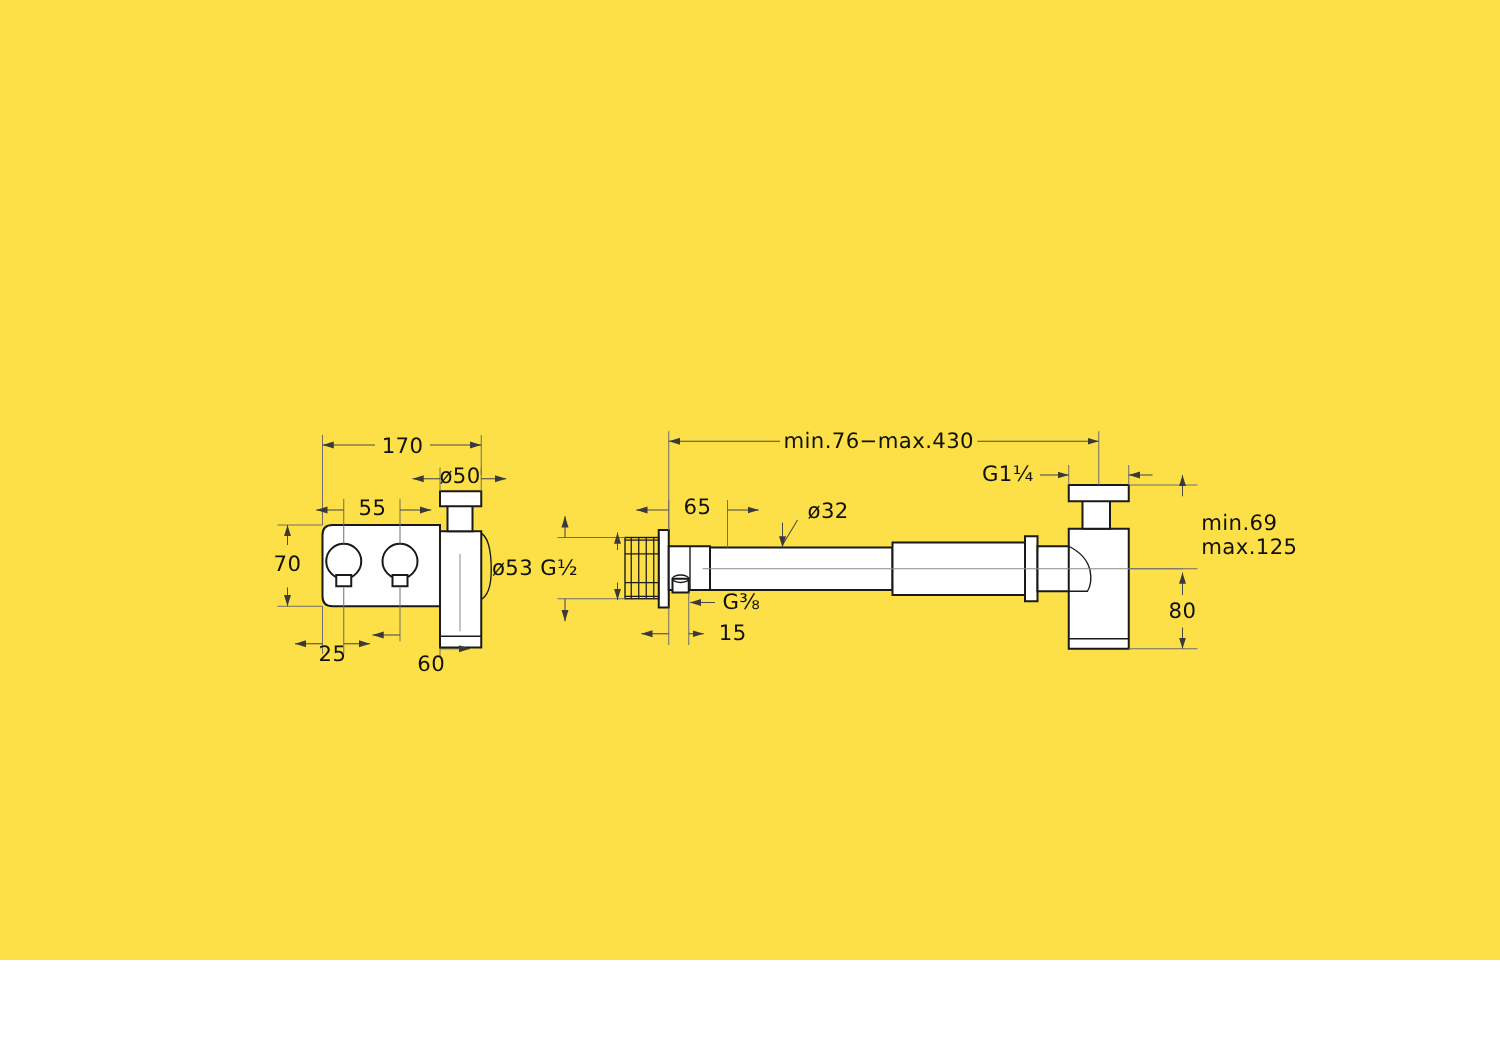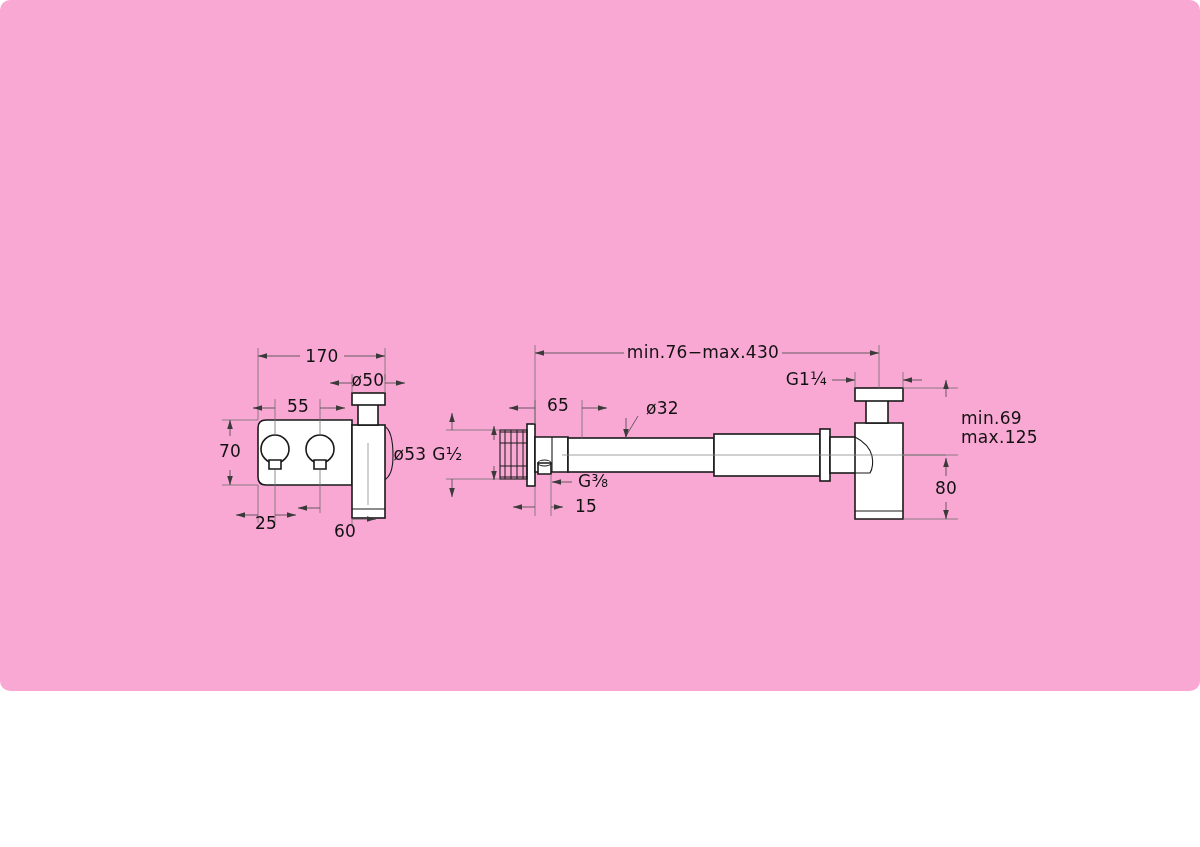--- a/index.html
+++ b/index.html
@@ -9,23 +9,22 @@
   }
   body {
     width: 1200px;
     height: 847px;
     font-family: "Liberation Sans", sans-serif;
     overflow: hidden;
   }
   #drawing-root {
     position: relative;
     width: 1200px;
-    height: 691px;
-    background: #f9a8d4;
-    border-radius: 10px;
+    height: 768px;
+    background: #fde047;
   }
   svg.tech-drawing {
     display: block;
     width: 1200px;
     height: 847px;
   }
   .outline {
     fill: #ffffff;
     stroke: #1a1a1a;
     stroke-width: 1.6;

